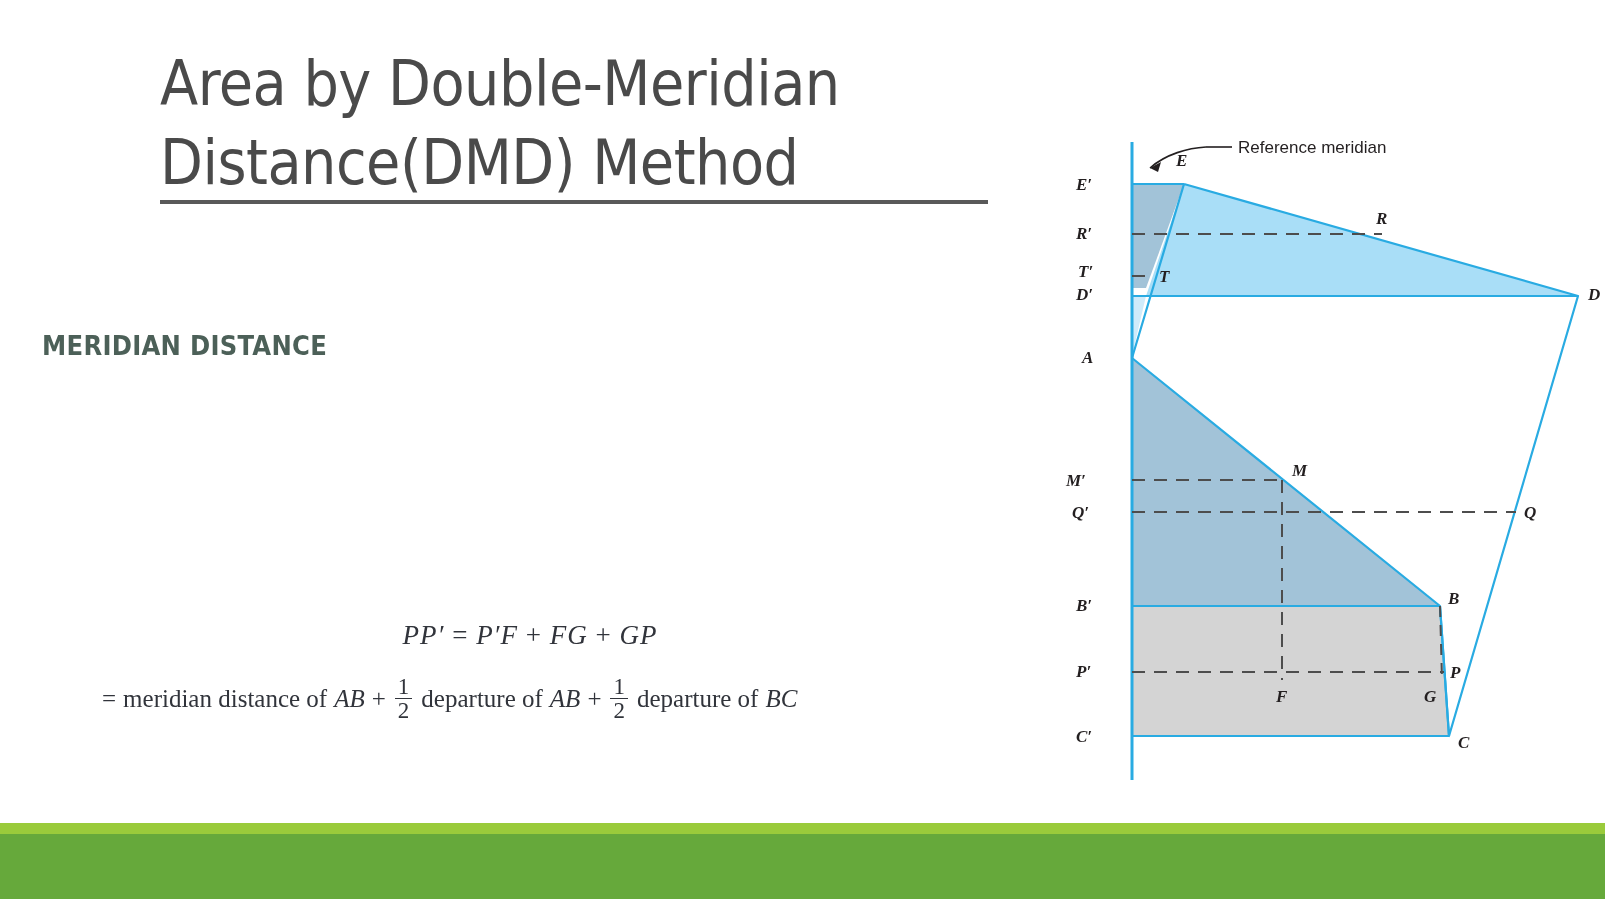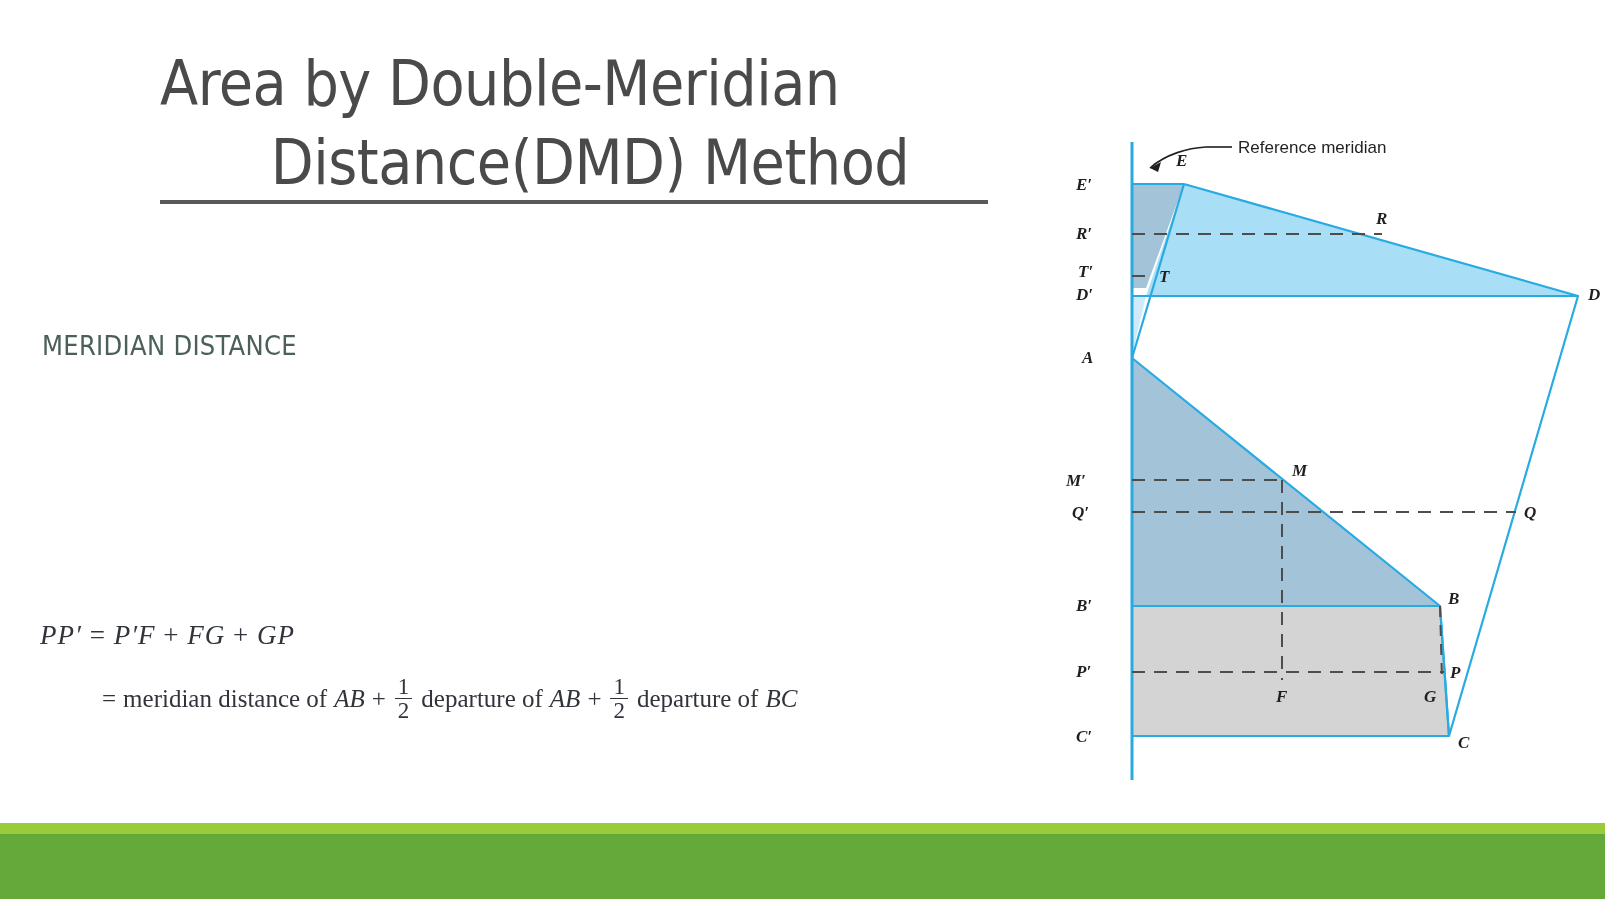--- a/index.html
+++ b/index.html
@@ -29,21 +29,21 @@
   #title-text {
     font-family: "DejaVu Sans Condensed", "Liberation Sans", sans-serif;
     font-size: 62px;
     line-height: 1.28;
     font-weight: 400;
     color: #4a4a4a;
     letter-spacing: -0.5px;
     white-space: nowrap;
   }
   #title-line1 { display: block; }
-  #title-line2 { display: block; position: relative; text-align: center; }
+  #title-line2 { display: block; position: relative; }
   #title-underline {
     position: absolute;
     left: 160px;
     top: 200px;
     width: 828px;
     height: 4px;
     background: #595959;
   }
 
   
@@ -61,41 +61,42 @@
     text-align: justify;
     text-justify: inter-word;
   }
   #para-requires { width: 845px; margin-bottom: 0; }
   #heading-meridian {
     font-family: "DejaVu Sans Condensed", "Liberation Sans", sans-serif;
     color: #4c6058;
     font-size: 27px;
     letter-spacing: 0.3px;
     margin-top: 76px;
+    font-weight: bold;
   }
   #para-perpendicular {
     width: 640px;
     margin-top: 34px;
   }
 
   
   #math-block {
     position: absolute;
     left: 40px;
     top: 620px;
     width: 980px;
     color: #31343b;
   }
   .math {
     font-family: "Liberation Serif", "DejaVu Serif", serif;
     font-size: 27px;
     white-space: nowrap;
   }
   .mi { font-style: italic; }
-  #math-line-1 { letter-spacing: 1px; }
+  #math-line-1 { letter-spacing: 1px; text-align: center; }
   #math-line-2 {
     margin-top: 24px;
     margin-left: 62px;
     display: flex;
     align-items: center;
     gap: 7px;
     font-size: 25px;
   }
   .frac {
     display: inline-flex;

